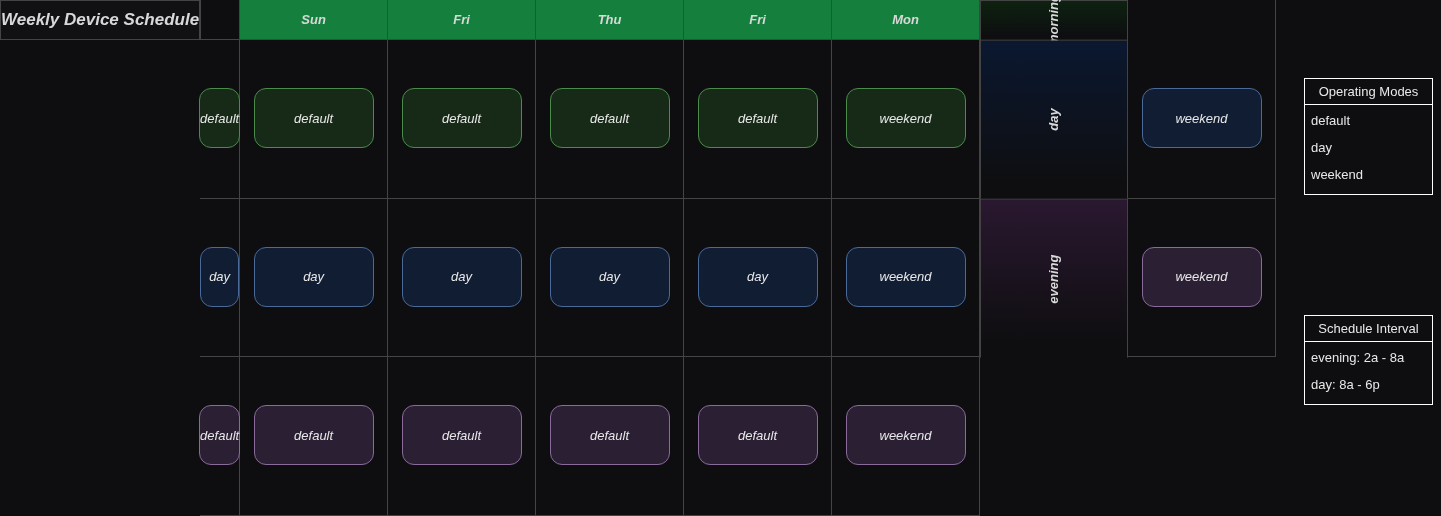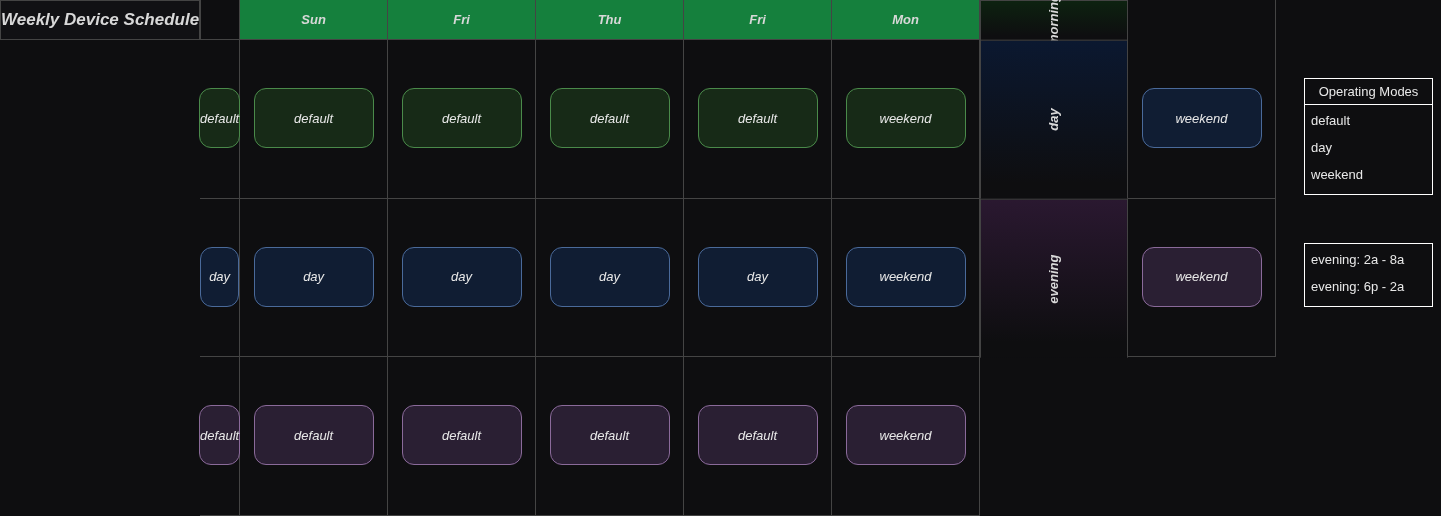--- a/index.html
+++ b/index.html
@@ -100,21 +100,21 @@
   .chip-day     { background: #101d33; border: 1px solid #4a6a9a; }
   .chip-evening { background: #2a1f33; border: 1px solid #8a6a9a; }
 
   
   .sidebar {
     flex: 1;
     display: flex;
     flex-direction: column;
     padding-left: 28px;
     padding-right: 8px;
-    gap: 48px;
+    gap: 120px;
   }
   .panel {
     border: 1px solid #fff;
     background: #0e0e10;
   }
   .panel-header {
     border-bottom: 1px solid #fff;
     text-align: center;
     font-size: 13px;
     padding: 5px 6px;
@@ -223,19 +223,20 @@
     <div class="panel panel-modes">
       <div class="panel-header">Operating Modes</div>
       <div class="panel-body">
         <div class="panel-item">default</div>
         <div class="panel-item">day</div>
         <div class="panel-item">weekend</div>
       </div>
     </div>
 
     <div class="panel panel-interval">
+      <div class="panel-header">Schedule Interval</div>
       <div class="panel-body">
         <div class="panel-item">evening: 2a - 8a</div>
-        <div class="panel-item">evening: 6p - 2a</div>
+        <div class="panel-item">day: 8a - 6p</div>
       </div>
     </div>
   </div>
 </div>
 
 </body></html>

